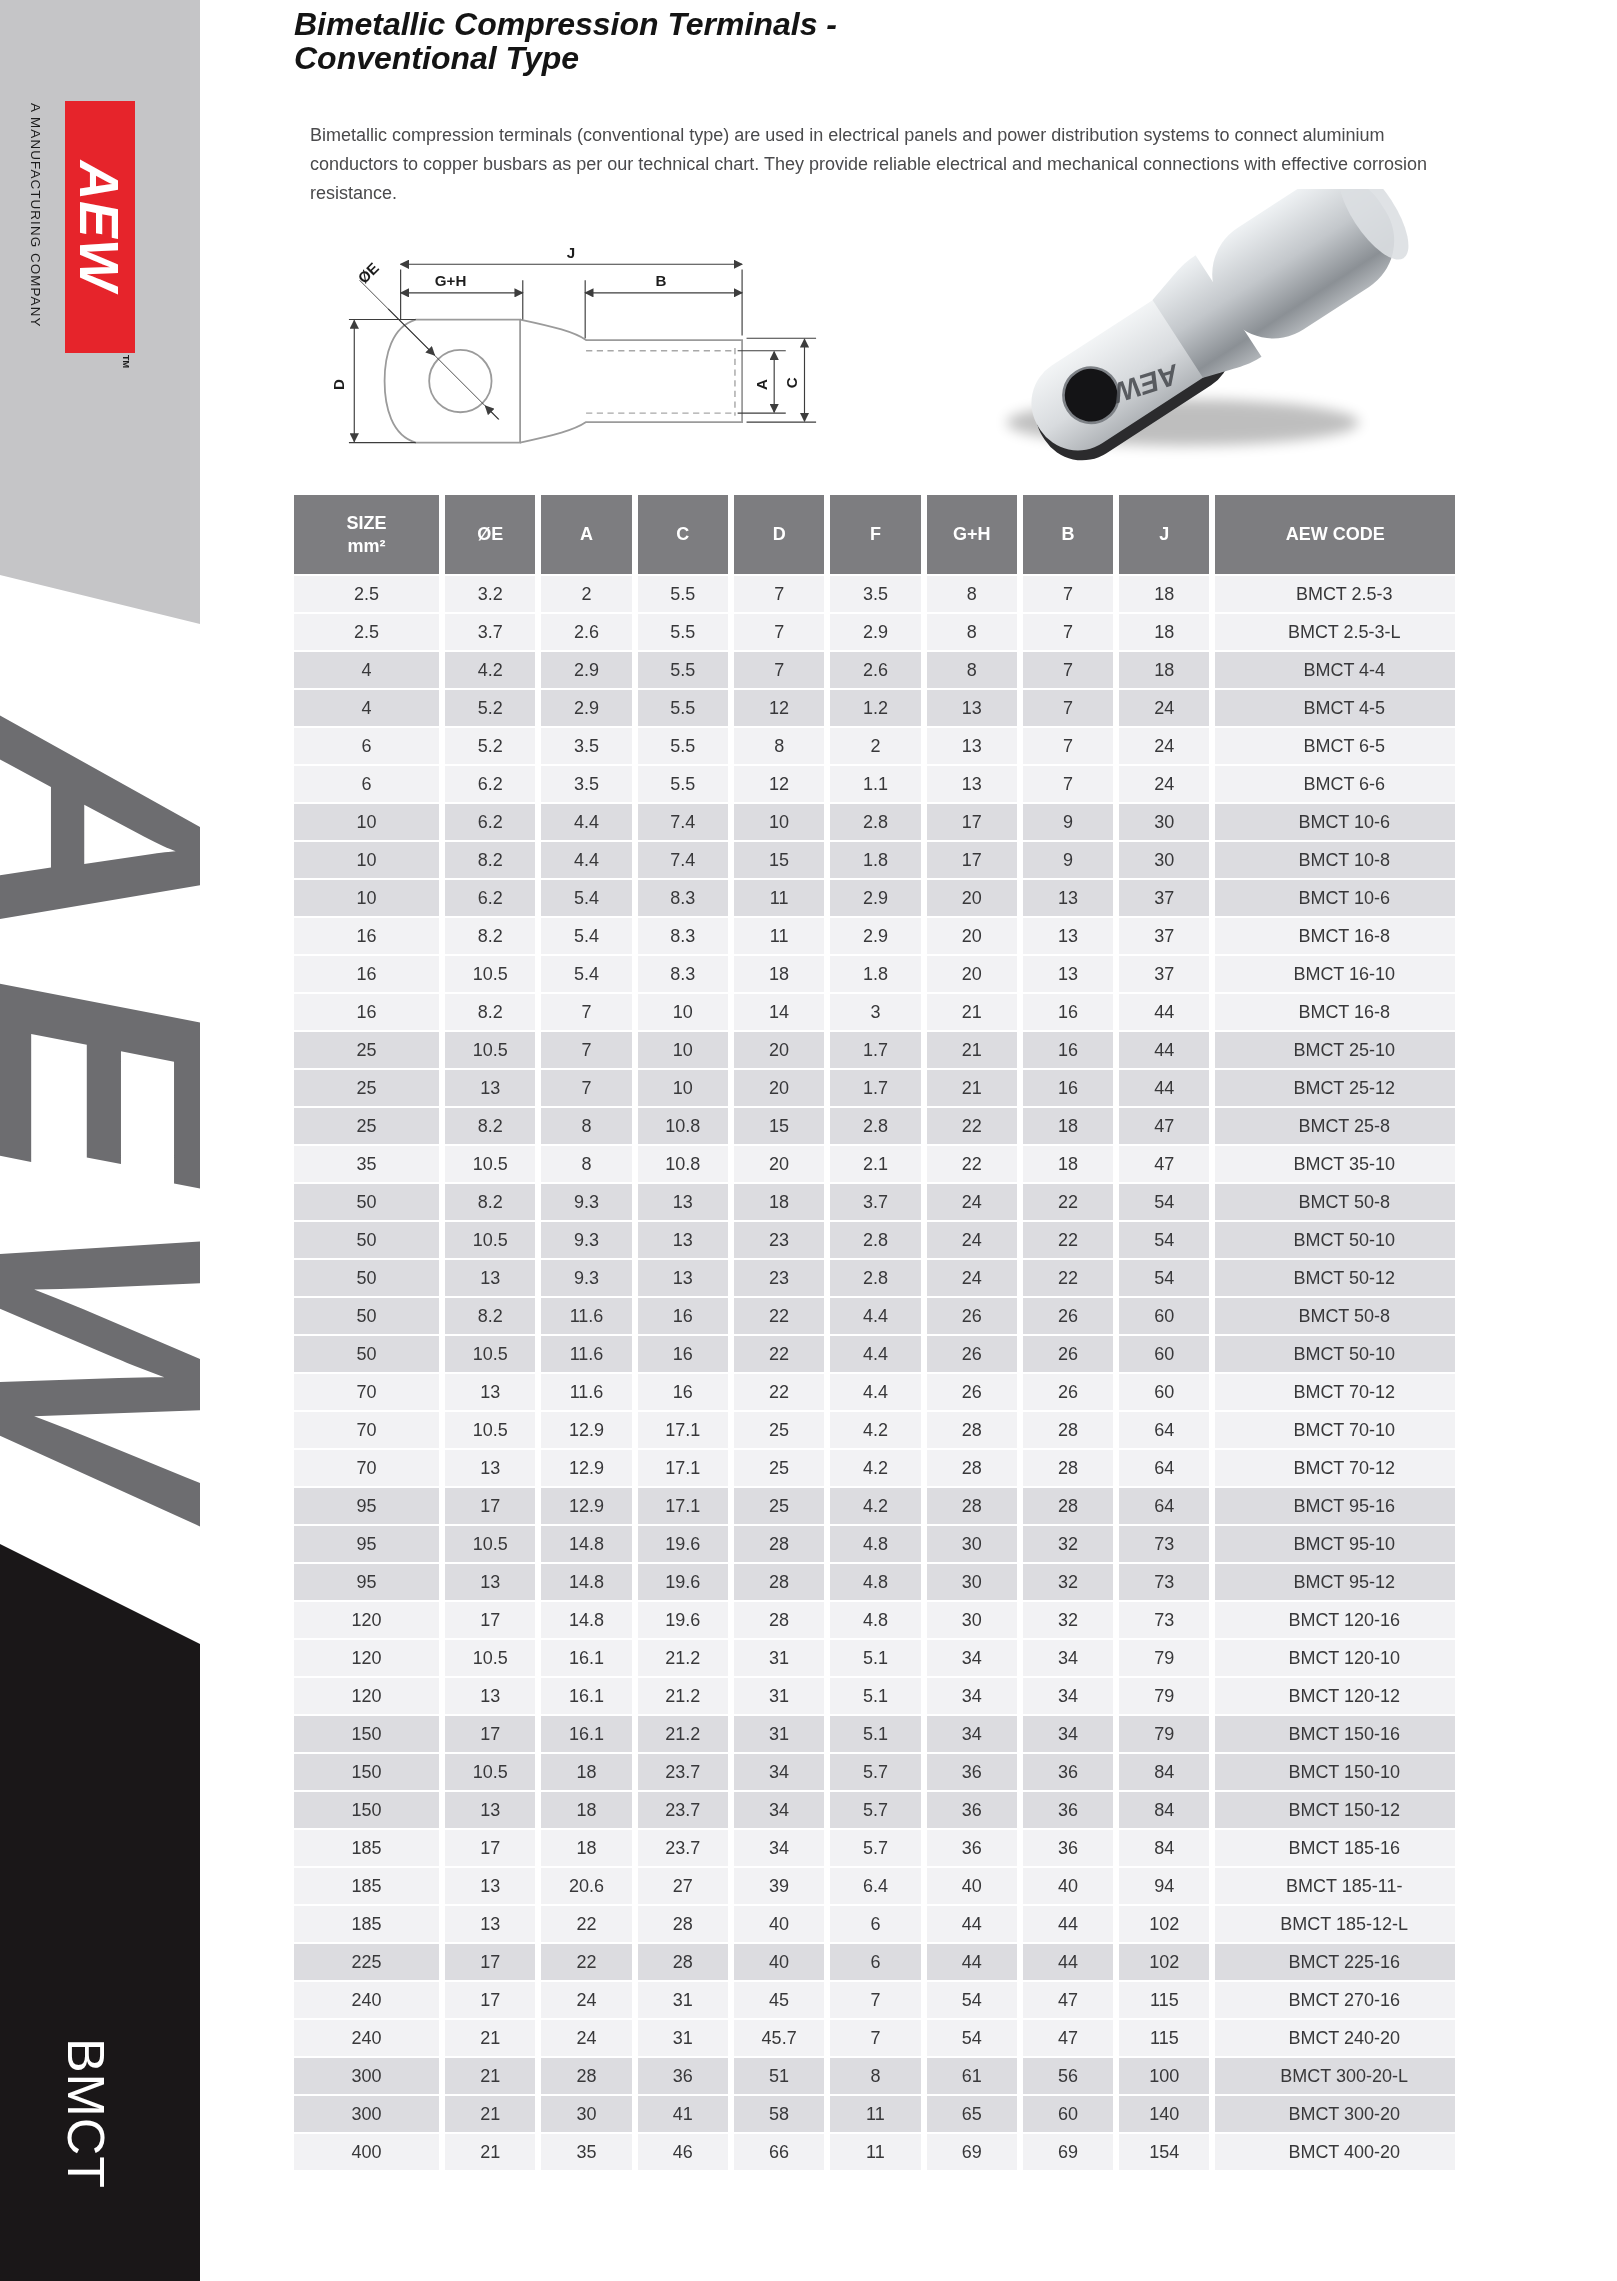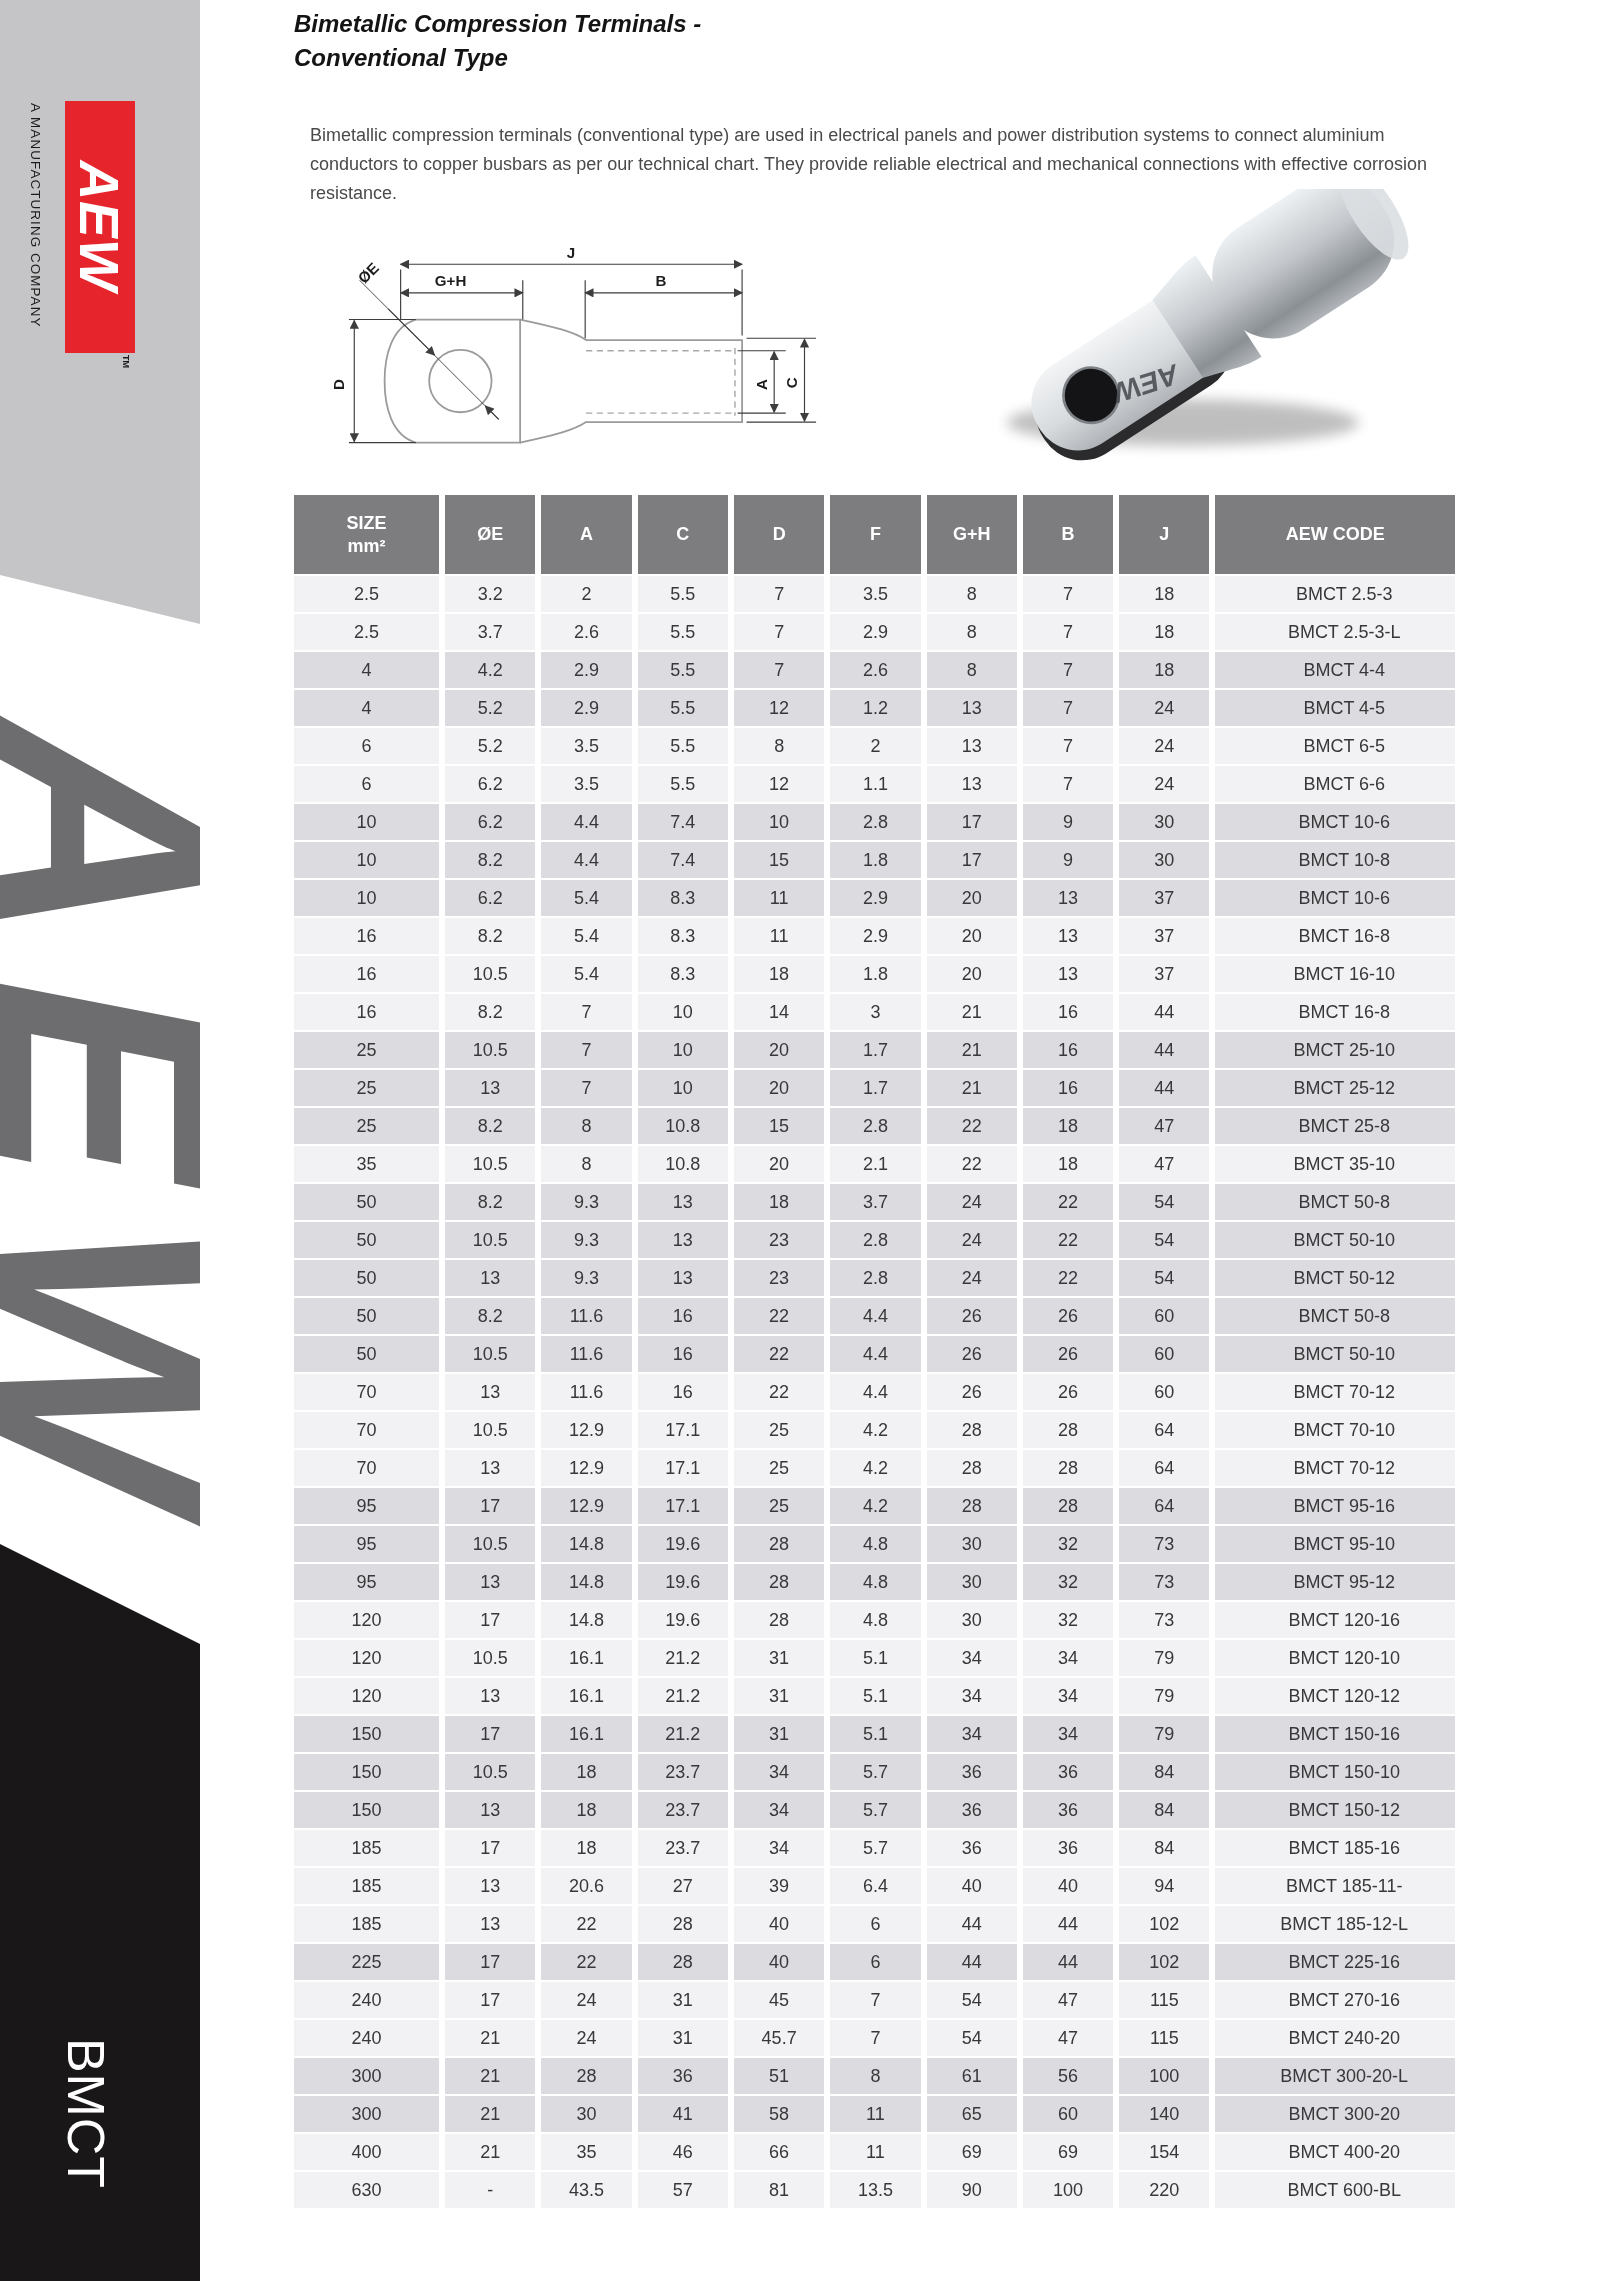--- a/index.html
+++ b/index.html
@@ -24,21 +24,21 @@
            transform-origin:0 0;transform:rotate(90deg);
            font-size:13.4px;line-height:19.6px;letter-spacing:1.1px;color:#1c1c1c;}
   .tm{position:absolute;left:131px;top:355px;width:21.4px;height:12.5px;
       transform-origin:0 0;transform:rotate(90deg);
       font-size:9px;font-weight:700;color:#1c1c1c;}
   .bmct{position:absolute;left:118px;top:2038px;width:153px;height:64px;
         transform-origin:0 0;transform:rotate(90deg);
         font-size:52px;line-height:64px;font-weight:400;color:#ffffff;letter-spacing:0.9px;}
   
   .title{position:absolute;left:294px;top:7.1px;margin:0;width:891px;
-         font-style:italic;font-weight:700;font-size:24px;line-height:34px;color:#141414;}
+         font-style:italic;font-weight:700;font-size:32px;line-height:34px;color:#141414;}
   .desc{position:absolute;left:294px;top:105px;margin:16px;width:1145px;
         font-size:18px;line-height:29px;color:#4a4a4c;}
   
   .diagram{position:absolute;left:299px;top:225px;width:526px;height:272px;}
   .photo{position:absolute;left:962px;top:189px;width:472px;height:281px;}
   
   .spec{position:absolute;left:288px;top:493px;width:1173px;
         border-collapse:separate;border-spacing:6.2px 2.7px;table-layout:fixed;}
   .spec th{background:#7d7d80;color:#ffffff;font-weight:700;font-size:18px;
            height:79px;text-align:center;line-height:23px;padding:0;}
@@ -674,29 +674,17 @@
           <td>21</td>
           <td>35</td>
           <td>46</td>
           <td>66</td>
           <td>11</td>
           <td>69</td>
           <td>69</td>
           <td>154</td>
           <td class="code">BMCT 400-20</td>
         </tr>
-        <tr class="row-light">
-          <td>630</td>
-          <td>-</td>
-          <td>43.5</td>
-          <td>57</td>
-          <td>81</td>
-          <td>13.5</td>
-          <td>90</td>
-          <td>100</td>
-          <td>220</td>
-          <td class="code">BMCT 600-BL</td>
-        </tr>
       </tbody>
   </table>
 
 </div>
 
 
 </body></html>

